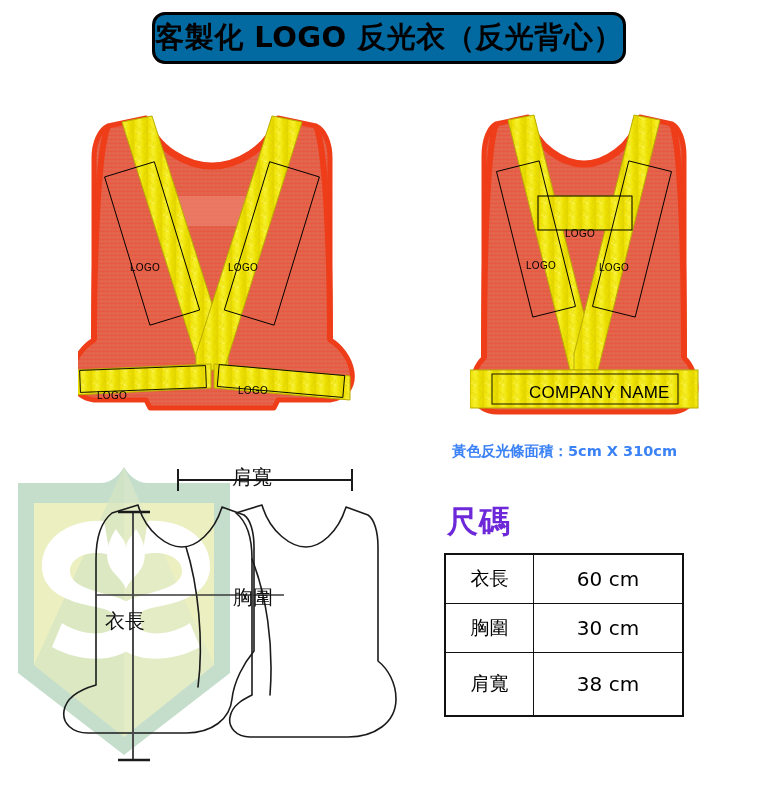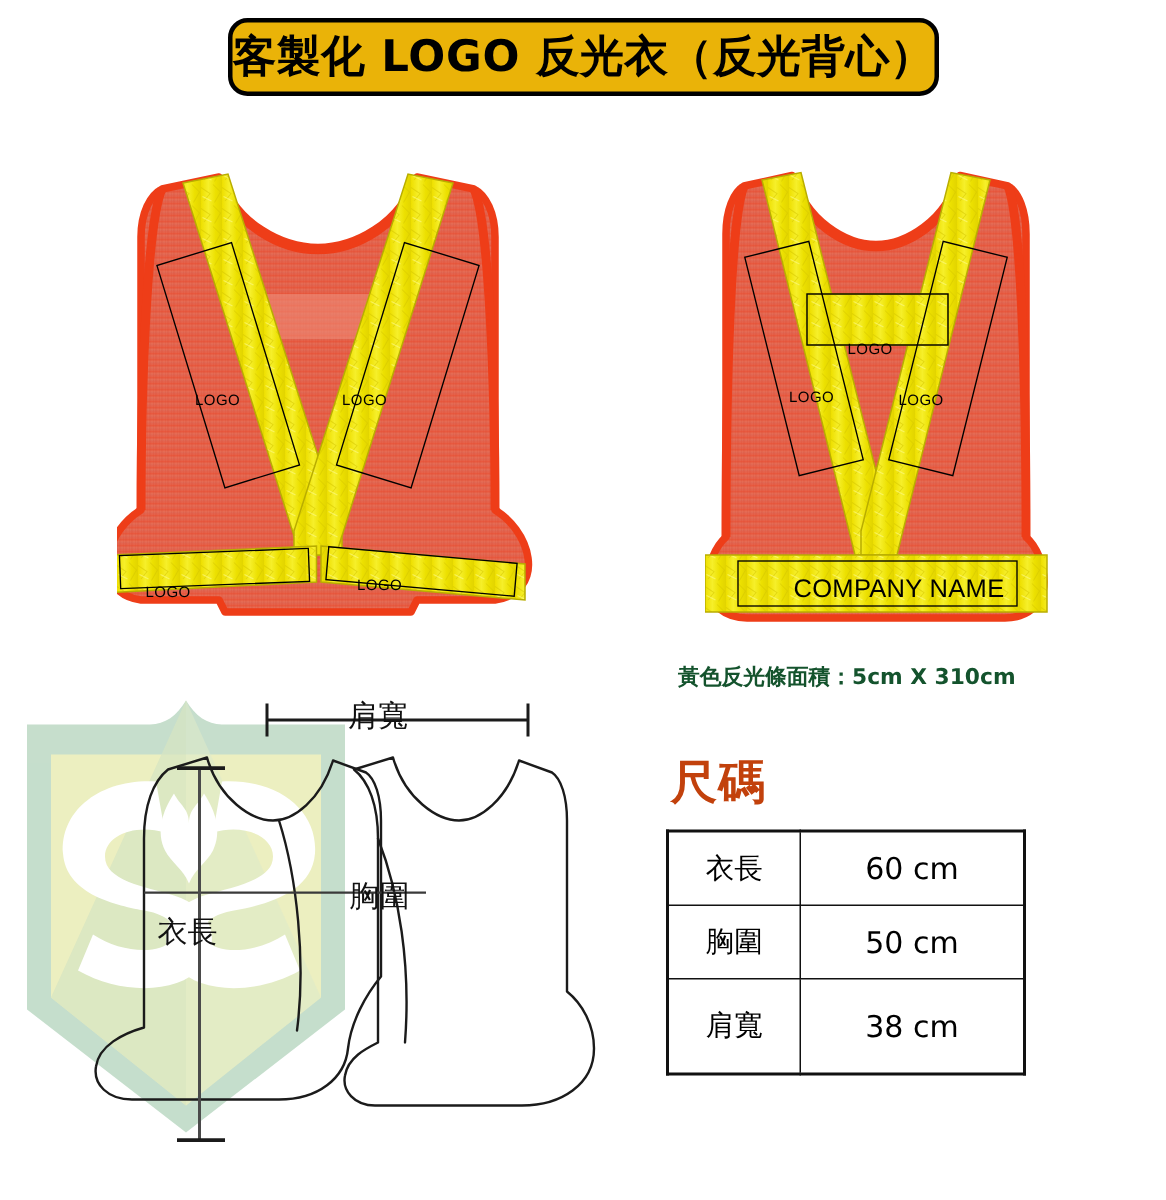--- a/index.html
+++ b/index.html
@@ -5,43 +5,43 @@
   html,body{margin:0;padding:0;}
   body{
     width:777px;height:800px;background:#ffffff;position:relative;overflow:hidden;
     font-family:"Liberation Sans","DejaVu Sans",sans-serif;
   }
   .abs{position:absolute;}
 
   
   #title-box{
     left:152px;top:12px;width:474px;height:52px;
-    border:3px solid #000;border-radius:13px;background:#eab308;
+    border:3px solid #000;border-radius:13px;background:#0369a1;
     display:flex;align-items:center;justify-content:center;box-sizing:border-box;
   }
   #title-text{
     font-size:29px;font-weight:bold;color:#000;letter-spacing:.5px;white-space:nowrap;
     font-family:"DejaVu Sans","Liberation Sans",sans-serif;
   }
   .vest-label{
     position:absolute;font-size:10px;font-weight:normal;color:#000;
     font-family:"Liberation Sans",sans-serif;white-space:nowrap;
     letter-spacing:.3px;
   }
   .vest-label.big{font-size:17px;letter-spacing:.2px;}
 
   
   #strip-spec{
-    left:452px;top:442px;font-size:14.5px;font-weight:bold;color:#14532d;
+    left:452px;top:442px;font-size:14.5px;font-weight:bold;color:#3b82f6;
     font-family:"DejaVu Sans","Liberation Sans",sans-serif;white-space:nowrap;
   }
 
   
   #size-heading{
-    left:447px;top:501px;font-size:31px;font-weight:bold;color:#c2410c;
+    left:447px;top:501px;font-size:31px;font-weight:bold;color:#6d28d9;
     font-family:"DejaVu Sans","Liberation Sans",sans-serif;letter-spacing:1px;
   }
   #size-table{
     left:444px;top:553px;width:235px;border-collapse:collapse;
     border:2px solid #111;table-layout:fixed;
   }
   #size-table td{
     border:1.5px solid #111;text-align:center;vertical-align:middle;
     font-size:19px;color:#000;font-family:"DejaVu Sans","Liberation Sans",sans-serif;
     padding:0;
@@ -223,20 +223,20 @@
 <div class="abs" id="size-heading">尺碼</div>
 
 <table class="abs" id="size-table">
   <tbody>
     <tr>
       <td class="k">衣長</td>
       <td class="v">60 cm</td>
     </tr>
     <tr>
       <td class="k">胸圍</td>
-      <td class="v">50 cm</td>
+      <td class="v">30 cm</td>
     </tr>
     <tr>
       <td class="k">肩寬</td>
       <td class="v">38 cm</td>
     </tr>
   </tbody>
 </table>
 
 </body></html>

